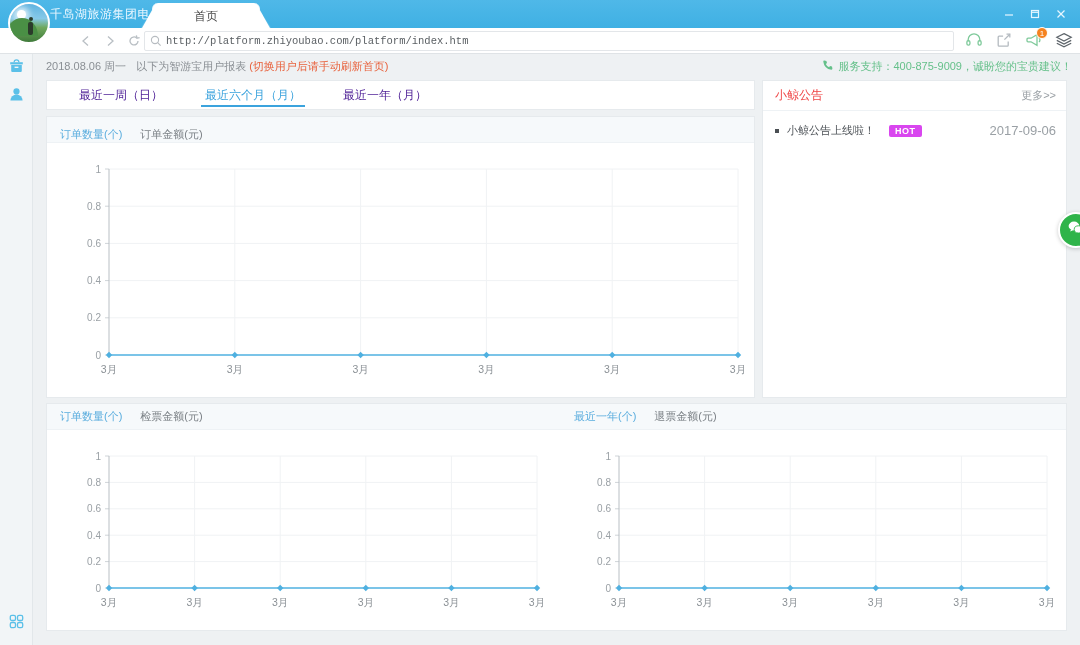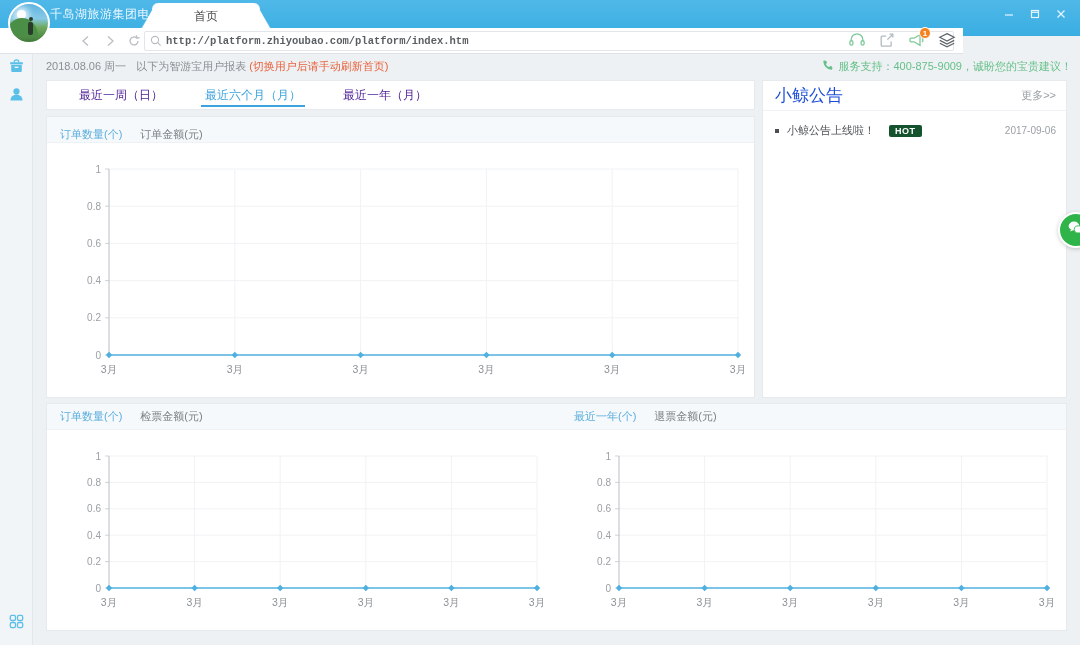--- a/index.html
+++ b/index.html
@@ -38,22 +38,22 @@
     text-align: center; font-size: 12px; color: #4a4a4a; z-index: 3;
   }
   .win-ctrls { position: absolute; right: 6px; top: 0; height: 28px; display: flex; align-items: center; }
   .win-btn {
     width: 26px; height: 22px; display: flex; align-items: center; justify-content: center;
     color: #e6f6ff; font-size: 13px; line-height: 1;
   }
   .win-btn svg { display: block; }
 
   .browser-navbar {
-    position: absolute; top: 28px; left: 0; width: 963px; height: 26px;
-    background: #ffffff; border-bottom: 1px solid #dfe3e6; font-weight: bold;
+    position: absolute; top: 28px; left: 0; width: 1080px; height: 26px;
+    background: #ffffff; border-bottom: 1px solid #dfe3e6;
   }
   .nav-btn {
     position: absolute; top: 3px; width: 20px; height: 20px;
     display: flex; align-items: center; justify-content: center;
     color: #b9bfc4;
   }
   .nav-back { left: 76px; } .nav-fwd { left: 100px; } .nav-reload { left: 124px; }
   .url-bar {
     position: absolute; left: 144px; top: 3px; width: 810px; height: 20px;
     background: #ffffff; border: 1px solid #e3e6e9; border-radius: 2px;
@@ -131,31 +131,31 @@
   .order-card { position: absolute; left: 13px; top: 62px; width: 709px; height: 282px; }
   .metric-tabs { height: 26px; background: #f6f9fb; display: flex; align-items: flex-end; border-bottom: 1px solid #eef2f5; }
   .metric-tab { font-size: 11px; color: #7b8186; margin-left: 18px; }
   .metric-tab:first-child { margin-left: 13px; }
   .metric-tab.active { color: #5aadde; }
 
   
   .notice-card { position: absolute; left: 729px; top: 26px; width: 305px; height: 318px; }
   .notice-head { height: 30px; display: flex; align-items: center; justify-content: space-between;
       padding: 0 10px 0 12px; border-bottom: 1px solid #eef2f5; }
-  .notice-title { font-size: 17px; color: #1d4ed8; }
+  .notice-title { font-size: 12px; color: #ef4444; }
   .notice-more { font-size: 11px; color: #9aa0a5; margin-left: 44px; }
   .notice-body { padding: 12px 10px 0 12px; }
   .notice-row { display: flex; align-items: center; font-size: 11px; }
   .notice-bullet { width: 4px; height: 4px; background: #4a4f53; margin-right: 8px; flex: 0 0 4px; }
   .notice-text { color: #4f5459; }
   .hot-badge {
-    margin-left: 14px; background: #14532d; color: #fff; font-size: 9px;
+    margin-left: 14px; background: #d946ef; color: #fff; font-size: 9px;
     padding: 1px 6px; border-radius: 2px; letter-spacing: .5px; font-weight: bold;
   }
-  .notice-date { margin-left: auto; color: #9aa0a5; font-size: 10px; }
+  .notice-date { margin-left: auto; color: #9aa0a5; font-size: 13px; }
 
   
   .bottom-card { position: absolute; left: 13px; top: 349px; width: 1021px; height: 228px; }
   .bottom-tabs { height: 26px; background: #f6f9fb; display: flex; align-items: center; position: relative;
      border-bottom: 1px solid #eef2f5; }
   .bt-group { position: absolute; display: flex; }
   .bt-left { left: 13px; }
   .bt-right { left: 527px; }
   .bt-tab { font-size: 11px; color: #7b8186; margin-left: 18px; }
   .bt-tab:first-child { margin-left: 0; }

